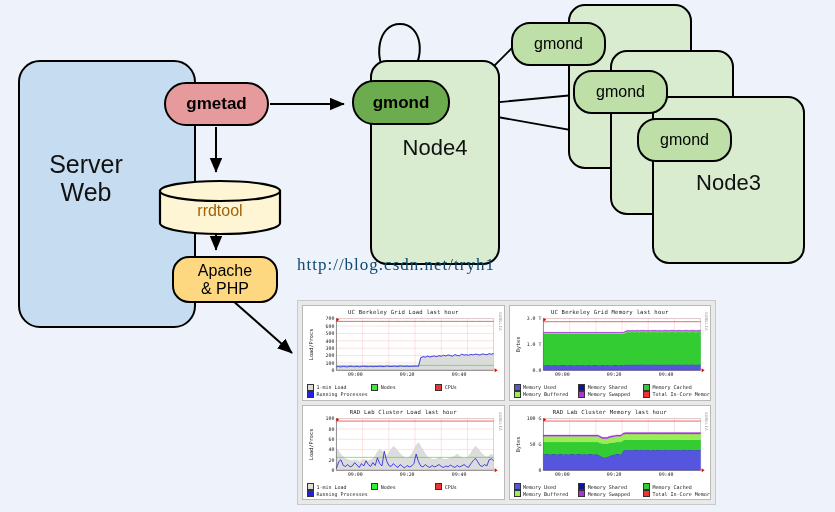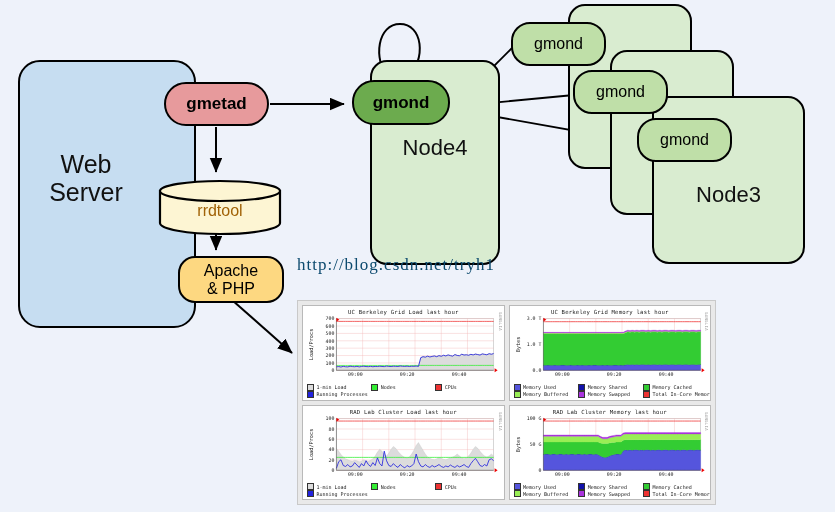--- a/index.html
+++ b/index.html
@@ -30,21 +30,21 @@
     background:#e79a9c;border-radius:22px;
     font-size:17px;font-weight:bold;color:#000;
   }
 
   .rrd-wrap{position:absolute;left:158px;top:178px;width:124px;height:58px;}
   .rrd-label{position:absolute;left:0;top:0;width:124px;height:58px;
     display:flex;align-items:center;justify-content:center;
     font-size:16px;color:#a16207;padding-top:8px;box-sizing:border-box;}
 
   .apache{
-    left:178px;top:256px;width:106px;height:47px;
+    left:172px;top:256px;width:106px;height:47px;
     background:#fdd881;border-radius:17px;
     font-size:16px;color:#000;line-height:1.08;flex-direction:column;
   }
 
   .nodebox{
     background:#d9ecd0;border-radius:17px;
   }
   .nodebox-label{
     position:absolute;font-size:22px;color:#111;text-align:center;
   }
@@ -124,22 +124,22 @@
 
     <path d="M389,80 C372,58 378,24 400,24 C422,24 428,58 406,81" fill="none" stroke="#000" stroke-width="2" marker-end="url(#ah)"></path>
 
     <line x1="512" y1="48" x2="456" y2="104" stroke="#000" stroke-width="1.8" marker-end="url(#ah)"></line>
     <line x1="574" y1="95" x2="458" y2="106" stroke="#000" stroke-width="1.8" marker-end="url(#ah)"></line>
     <line x1="638" y1="142" x2="458" y2="110" stroke="#000" stroke-width="1.8" marker-end="url(#ah)"></line>
   </svg>
 
   <div class="node webserver"></div>
   <div class="webserver-label">
+    <div>Server</div>
     <div>Web</div>
-    <div>Server</div>
   </div>
 
   <div class="node gmetad">
     <span>gmetad</span>
   </div>
 
   <div class="rrd-wrap">
     <svg width="124" height="58" viewBox="0 0 124 58">
       <path d="M2,13 L2,45 C2,51 29,56 62,56 C95,56 122,51 122,45 L122,13 Z" fill="#fdf5d3" stroke="#000" stroke-width="2.2"></path>
       <ellipse cx="62" cy="13" rx="60" ry="10" fill="#fdf5d3" stroke="#000" stroke-width="2.2"></ellipse>
@@ -148,21 +148,21 @@
   </div>
 
   <div class="node apache">
     <span>Apache</span>
     <span>&amp; PHP</span>
   </div>
 
   <div class="node nodebox" style="left:568px;top:4px;width:124px;height:165px;"></div>
   <div class="node nodebox" style="left:610px;top:50px;width:124px;height:165px;"></div>
   <div class="node nodebox" style="left:652px;top:96px;width:153px;height:168px;"></div>
-  <div class="nodebox-label" style="left:652px;top:170px;width:153px;margin-top:12px;">Node3</div>
+  <div class="nodebox-label" style="left:652px;top:170px;width:153px;">Node3</div>
 
   <div class="node nodebox" style="left:370px;top:60px;width:130px;height:205px;"></div>
   <div class="nodebox-label" style="left:370px;top:135px;width:130px;">Node4</div>
 
   <div class="node gmond-main">
     <span>gmond</span>
   </div>
 
   <div class="node gmond-light" style="left:511px;top:22px;width:95px;height:44px;">
     <span>gmond</span>

